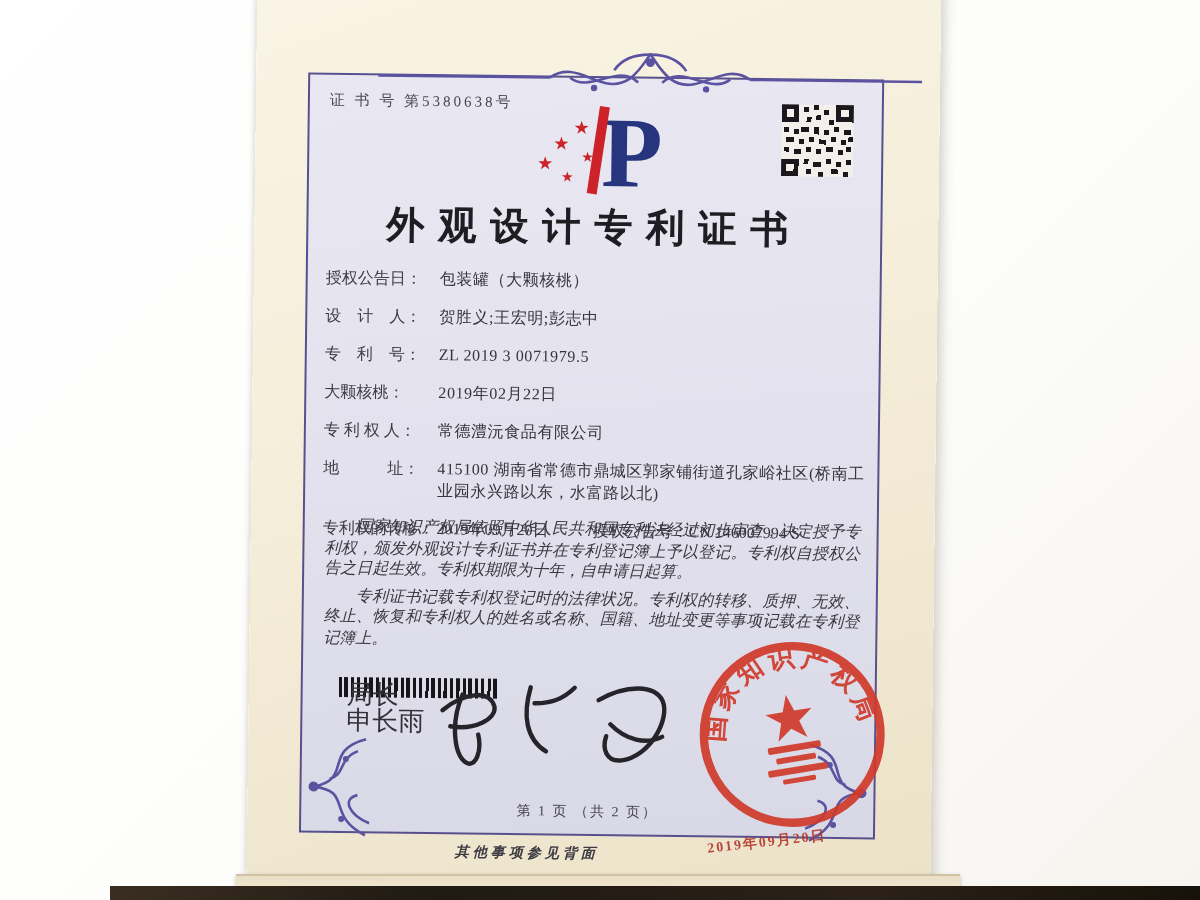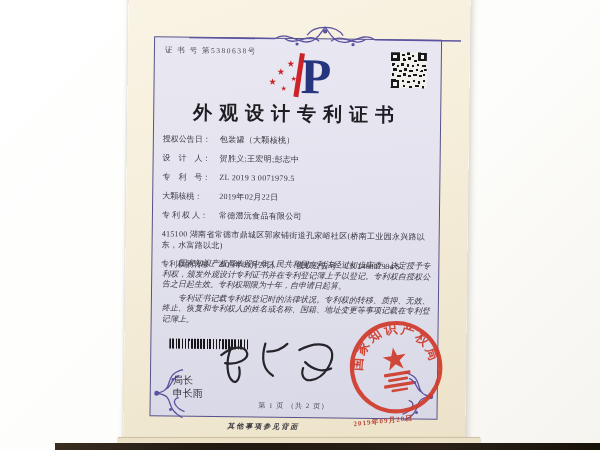--- a/index.html
+++ b/index.html
@@ -42,21 +42,21 @@
   .grant2{margin-left:22px;white-space:nowrap;}
   .paras{
     position:absolute;left:10px;top:221px;width:268px;font-size:8px;line-height:10.5px;
     color:#3a3840;font-style:italic;text-align:justify;
   }
   .paras p{margin:0 0 3px 0;text-indent:2em;}
   .barcode{
     position:absolute;left:18px;top:301px;width:80px;height:10px;
     background:repeating-linear-gradient(90deg,#17151a 0 1.5px,transparent 1.5px 2.8px,#17151a 2.8px 4.6px,transparent 4.6px 6.2px);
   }
-  .chief{position:absolute;left:22px;top:336px;font-size:10px;color:#333038;line-height:13px;}
+  .chief{position:absolute;left:22px;top:303px;font-size:13px;color:#333038;line-height:13px;}
   .sig{position:absolute;left:62px;top:295px;width:130px;height:66px;}
   .seal{position:absolute;left:222px;top:334px;width:100px;height:100px;transform:rotate(-10deg);opacity:.92;}
   .sealdate{
     position:absolute;left:230px;top:433px;font-size:7px;color:#b3372a;letter-spacing:1px;
     transform:rotate(-7deg);white-space:nowrap;font-weight:bold;opacity:.9;
   }
   .pageinfo{
     position:absolute;left:0;bottom:6px;width:100%;text-align:center;font-size:7px;
     color:#45434c;letter-spacing:1px;
   }
@@ -184,20 +184,21 @@
       </div>
       <div class="frow">
         <span class="flabel">大颗核桃：</span>
         <span class="fvalue">2019年02月22日</span>
       </div>
       <div class="frow">
         <span class="flabel">专 利 权 人：</span>
         <span class="fvalue">常德澧沅食品有限公司</span>
       </div>
       <div class="frow">
+        <span class="flabel">地　　　址：</span>
         <span class="fvalue">415100 湖南省常德市鼎城区郭家铺街道孔家峪社区(桥南工业园永兴路以东，水富路以北)</span>
       </div>
       <div class="grantrow">
         <span class="flabel">专利权的转移：</span>
         <span>2019年09月20日</span>
         <span class="grant2">授权公告号：</span>
         <span>CN 146007994 S</span>
       </div>
     </div>
 

